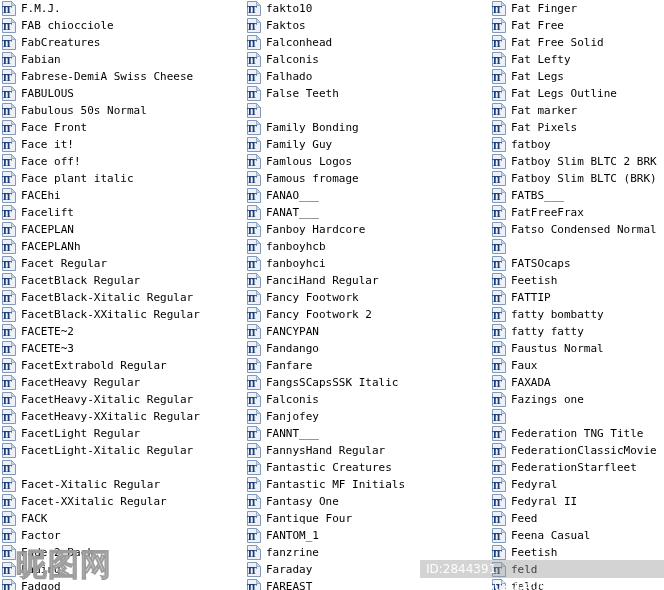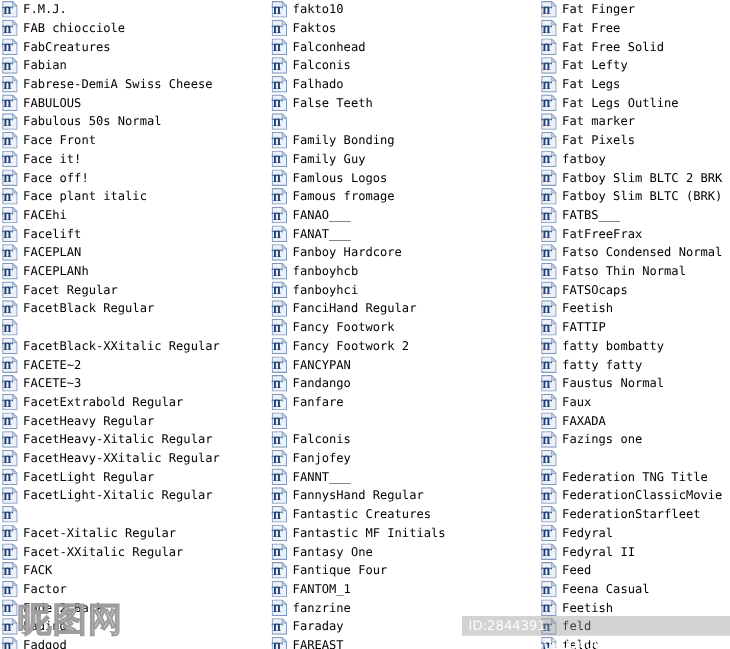--- a/index.html
+++ b/index.html
@@ -217,21 +217,21 @@
             <path d="M0.5 0.5 H9.5 L13.5 4.5 V14.5 H0.5 Z" fill="#eef2f8" stroke="#7f99bd" stroke-width="1"></path>
             <path d="M9.5 0.5 L13.5 4.5 H9.5 Z" fill="#c9d7e8" stroke="#7f99bd" stroke-width="0.7"></path>
             <text x="6.6" y="11.6" font-family="DejaVu Serif, serif" font-size="9" font-weight="bold" fill="#1b3d73" text-anchor="middle">T</text>
             <text x="2.9" y="11.6" font-family="DejaVu Serif, serif" font-size="9" font-weight="bold" fill="#1b3d73" text-anchor="middle">T</text>
           </svg></span><span class="font-name">FacetBlack Regular</span></div>
       <div class="font-item"><span class="tt-icon"><svg width="14" height="15" viewBox="0 0 14 15" xmlns="http://www.w3.org/2000/svg">
             <path d="M0.5 0.5 H9.5 L13.5 4.5 V14.5 H0.5 Z" fill="#eef2f8" stroke="#7f99bd" stroke-width="1"></path>
             <path d="M9.5 0.5 L13.5 4.5 H9.5 Z" fill="#c9d7e8" stroke="#7f99bd" stroke-width="0.7"></path>
             <text x="6.6" y="11.6" font-family="DejaVu Serif, serif" font-size="9" font-weight="bold" fill="#1b3d73" text-anchor="middle">T</text>
             <text x="2.9" y="11.6" font-family="DejaVu Serif, serif" font-size="9" font-weight="bold" fill="#1b3d73" text-anchor="middle">T</text>
-          </svg></span></div>
+          </svg></span><span class="font-name">FacetBlack-Xitalic Regular</span></div>
       <div class="font-item"><span class="tt-icon"><svg width="14" height="15" viewBox="0 0 14 15" xmlns="http://www.w3.org/2000/svg">
             <path d="M0.5 0.5 H9.5 L13.5 4.5 V14.5 H0.5 Z" fill="#eef2f8" stroke="#7f99bd" stroke-width="1"></path>
             <path d="M9.5 0.5 L13.5 4.5 H9.5 Z" fill="#c9d7e8" stroke="#7f99bd" stroke-width="0.7"></path>
             <text x="6.6" y="11.6" font-family="DejaVu Serif, serif" font-size="9" font-weight="bold" fill="#1b3d73" text-anchor="middle">T</text>
             <text x="2.9" y="11.6" font-family="DejaVu Serif, serif" font-size="9" font-weight="bold" fill="#1b3d73" text-anchor="middle">T</text>
           </svg></span><span class="font-name">FacetBlack-XXitalic Regular</span></div>
       <div class="font-item"><span class="tt-icon"><svg width="14" height="15" viewBox="0 0 14 15" xmlns="http://www.w3.org/2000/svg">
             <path d="M0.5 0.5 H9.5 L13.5 4.5 V14.5 H0.5 Z" fill="#eef2f8" stroke="#7f99bd" stroke-width="1"></path>
             <path d="M9.5 0.5 L13.5 4.5 H9.5 Z" fill="#c9d7e8" stroke="#7f99bd" stroke-width="0.7"></path>
             <text x="6.6" y="11.6" font-family="DejaVu Serif, serif" font-size="9" font-weight="bold" fill="#1b3d73" text-anchor="middle">T</text>
@@ -459,21 +459,21 @@
             <path d="M0.5 0.5 H9.5 L13.5 4.5 V14.5 H0.5 Z" fill="#eef2f8" stroke="#7f99bd" stroke-width="1"></path>
             <path d="M9.5 0.5 L13.5 4.5 H9.5 Z" fill="#c9d7e8" stroke="#7f99bd" stroke-width="0.7"></path>
             <text x="6.6" y="11.6" font-family="DejaVu Serif, serif" font-size="9" font-weight="bold" fill="#1b3d73" text-anchor="middle">T</text>
             <text x="2.9" y="11.6" font-family="DejaVu Serif, serif" font-size="9" font-weight="bold" fill="#1b3d73" text-anchor="middle">T</text>
           </svg></span><span class="font-name">Fanfare</span></div>
       <div class="font-item"><span class="tt-icon"><svg width="14" height="15" viewBox="0 0 14 15" xmlns="http://www.w3.org/2000/svg">
             <path d="M0.5 0.5 H9.5 L13.5 4.5 V14.5 H0.5 Z" fill="#eef2f8" stroke="#7f99bd" stroke-width="1"></path>
             <path d="M9.5 0.5 L13.5 4.5 H9.5 Z" fill="#c9d7e8" stroke="#7f99bd" stroke-width="0.7"></path>
             <text x="6.6" y="11.6" font-family="DejaVu Serif, serif" font-size="9" font-weight="bold" fill="#1b3d73" text-anchor="middle">T</text>
             <text x="2.9" y="11.6" font-family="DejaVu Serif, serif" font-size="9" font-weight="bold" fill="#1b3d73" text-anchor="middle">T</text>
-          </svg></span></div>
+          </svg></span><span class="font-name">FangsSCapsSSK Italic</span></div>
       <div class="font-item"><span class="tt-icon"><svg width="14" height="15" viewBox="0 0 14 15" xmlns="http://www.w3.org/2000/svg">
             <path d="M0.5 0.5 H9.5 L13.5 4.5 V14.5 H0.5 Z" fill="#eef2f8" stroke="#7f99bd" stroke-width="1"></path>
             <path d="M9.5 0.5 L13.5 4.5 H9.5 Z" fill="#c9d7e8" stroke="#7f99bd" stroke-width="0.7"></path>
             <text x="6.6" y="11.6" font-family="DejaVu Serif, serif" font-size="9" font-weight="bold" fill="#1b3d73" text-anchor="middle">T</text>
             <text x="2.9" y="11.6" font-family="DejaVu Serif, serif" font-size="9" font-weight="bold" fill="#1b3d73" text-anchor="middle">T</text>
           </svg></span><span class="font-name">Falconis</span></div>
       <div class="font-item"><span class="tt-icon"><svg width="14" height="15" viewBox="0 0 14 15" xmlns="http://www.w3.org/2000/svg">
             <path d="M0.5 0.5 H9.5 L13.5 4.5 V14.5 H0.5 Z" fill="#eef2f8" stroke="#7f99bd" stroke-width="1"></path>
             <path d="M9.5 0.5 L13.5 4.5 H9.5 Z" fill="#c9d7e8" stroke="#7f99bd" stroke-width="0.7"></path>
             <text x="6.6" y="11.6" font-family="DejaVu Serif, serif" font-size="9" font-weight="bold" fill="#1b3d73" text-anchor="middle">T</text>
@@ -623,21 +623,21 @@
             <path d="M0.5 0.5 H9.5 L13.5 4.5 V14.5 H0.5 Z" fill="#eef2f8" stroke="#7f99bd" stroke-width="1"></path>
             <path d="M9.5 0.5 L13.5 4.5 H9.5 Z" fill="#c9d7e8" stroke="#7f99bd" stroke-width="0.7"></path>
             <text x="6.6" y="11.6" font-family="DejaVu Serif, serif" font-size="9" font-weight="bold" fill="#1b3d73" text-anchor="middle">T</text>
             <text x="2.9" y="11.6" font-family="DejaVu Serif, serif" font-size="9" font-weight="bold" fill="#1b3d73" text-anchor="middle">T</text>
           </svg></span><span class="font-name">Fatso Condensed Normal</span></div>
       <div class="font-item"><span class="tt-icon"><svg width="14" height="15" viewBox="0 0 14 15" xmlns="http://www.w3.org/2000/svg">
             <path d="M0.5 0.5 H9.5 L13.5 4.5 V14.5 H0.5 Z" fill="#eef2f8" stroke="#7f99bd" stroke-width="1"></path>
             <path d="M9.5 0.5 L13.5 4.5 H9.5 Z" fill="#c9d7e8" stroke="#7f99bd" stroke-width="0.7"></path>
             <text x="6.6" y="11.6" font-family="DejaVu Serif, serif" font-size="9" font-weight="bold" fill="#1b3d73" text-anchor="middle">T</text>
             <text x="2.9" y="11.6" font-family="DejaVu Serif, serif" font-size="9" font-weight="bold" fill="#1b3d73" text-anchor="middle">T</text>
-          </svg></span><span class="font-name">Fatso Thin Normal</span></div>
+          </svg></span></div>
       <div class="font-item"><span class="tt-icon"><svg width="14" height="15" viewBox="0 0 14 15" xmlns="http://www.w3.org/2000/svg">
             <path d="M0.5 0.5 H9.5 L13.5 4.5 V14.5 H0.5 Z" fill="#eef2f8" stroke="#7f99bd" stroke-width="1"></path>
             <path d="M9.5 0.5 L13.5 4.5 H9.5 Z" fill="#c9d7e8" stroke="#7f99bd" stroke-width="0.7"></path>
             <text x="6.6" y="11.6" font-family="DejaVu Serif, serif" font-size="9" font-weight="bold" fill="#1b3d73" text-anchor="middle">T</text>
             <text x="2.9" y="11.6" font-family="DejaVu Serif, serif" font-size="9" font-weight="bold" fill="#1b3d73" text-anchor="middle">T</text>
           </svg></span><span class="font-name">FATSOcaps</span></div>
       <div class="font-item"><span class="tt-icon"><svg width="14" height="15" viewBox="0 0 14 15" xmlns="http://www.w3.org/2000/svg">
             <path d="M0.5 0.5 H9.5 L13.5 4.5 V14.5 H0.5 Z" fill="#eef2f8" stroke="#7f99bd" stroke-width="1"></path>
             <path d="M9.5 0.5 L13.5 4.5 H9.5 Z" fill="#c9d7e8" stroke="#7f99bd" stroke-width="0.7"></path>
             <text x="6.6" y="11.6" font-family="DejaVu Serif, serif" font-size="9" font-weight="bold" fill="#1b3d73" text-anchor="middle">T</text>

